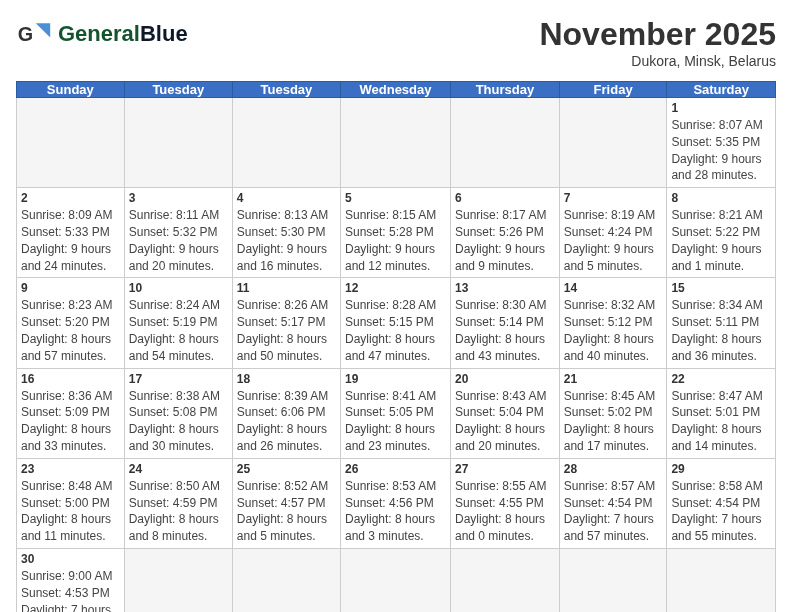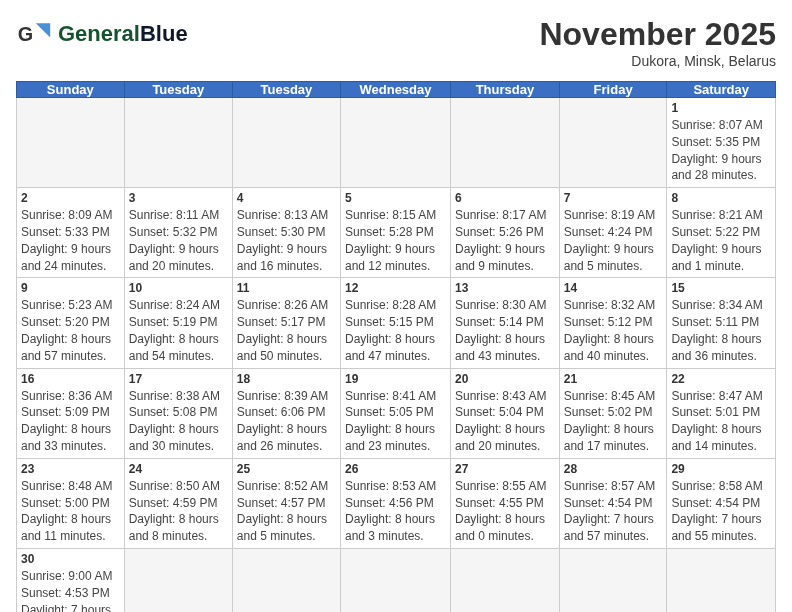--- a/index.html
+++ b/index.html
@@ -183,21 +183,21 @@
           <span class="day-number">8</span>
           <div class="day-info">Sunrise: 8:21 AM
 Sunset: 5:22 PM
 Daylight: 9 hours
 and 1 minute.</div>
         </td>
       </tr>
       <tr>
         <td>
           <span class="day-number">9</span>
-          <div class="day-info">Sunrise: 5:23 AM
+          <div class="day-info">Sunrise: 8:23 AM
 Sunset: 5:20 PM
 Daylight: 8 hours
 and 57 minutes.</div>
         </td>
         <td>
           <span class="day-number">10</span>
           <div class="day-info">Sunrise: 8:24 AM
 Sunset: 5:19 PM
 Daylight: 8 hours
 and 54 minutes.</div>

